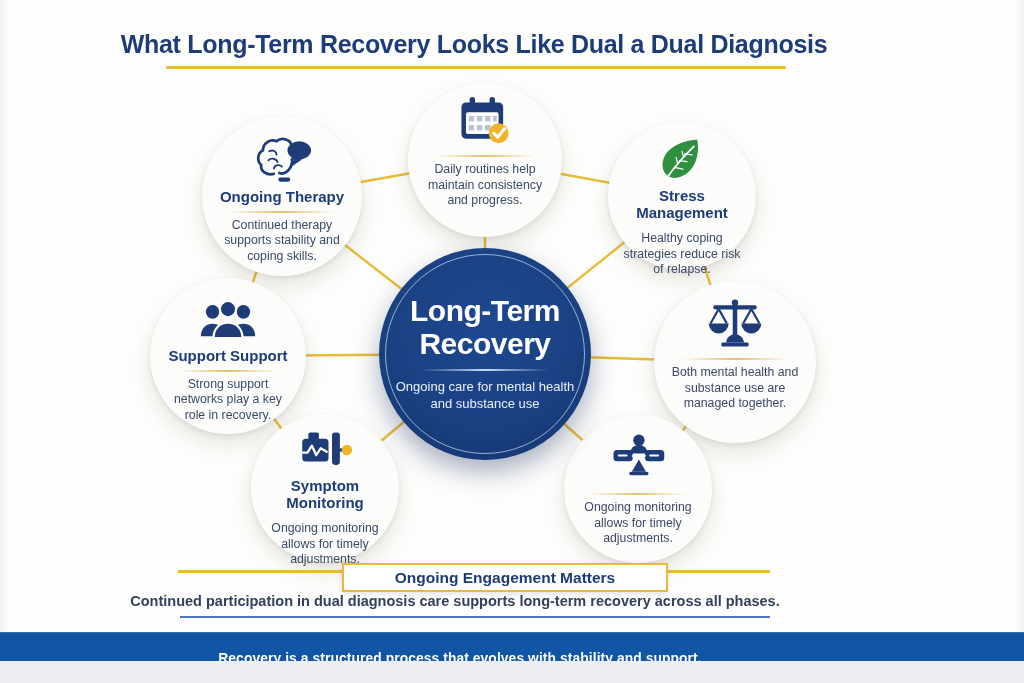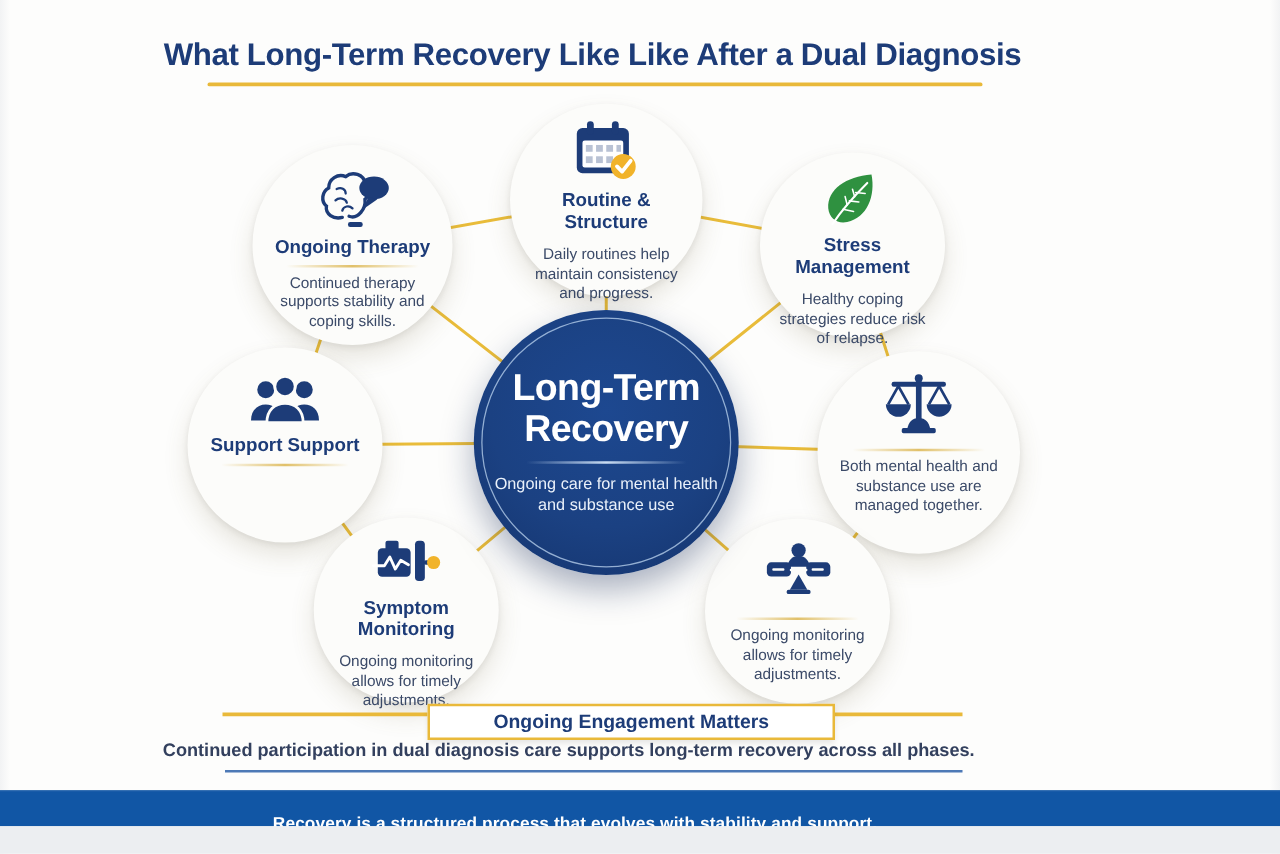--- a/index.html
+++ b/index.html
@@ -131,21 +131,21 @@
 
       <line x1="282" y1="196" x2="485" y2="160"></line>
       <line x1="485" y1="160" x2="682" y2="196"></line>
       <line x1="682" y1="196" x2="735" y2="362"></line>
       <line x1="735" y1="362" x2="638" y2="489"></line>
       <line x1="282" y1="196" x2="228" y2="356"></line>
       <line x1="228" y1="356" x2="325" y2="488"></line>
     </g>
   </svg>
 
-  <h1 class="main-title">What Long-Term Recovery Like Like After a Dual Diagnosis</h1>
+  <h1 class="main-title">What Long-Term Recovery Looks Like Dual a Dual Diagnosis</h1>
   <div class="title-underline"></div>
 
   <div class="node node-therapy">
     <span class="icon">
       <svg viewBox="0 0 66 54" width="60" height="49">
         <path d="M24 44 C16 46 9 41 10 34 C5 30 6 21 12 18 C12 10 20 5 27 8 C33 3 43 6 44 14 C48 17 48 25 44 28 C45 36 38 46 30 43" fill="none" stroke="#1d3c78" stroke-width="3" stroke-linecap="round"></path>
         <path d="M19 19 c4 -2 8 0 8 4 m-9 6 c3 -3 9 -2 10 2 m-4 7 c1 -4 6 -5 9 -2" fill="none" stroke="#1d3c78" stroke-width="2" stroke-linecap="round"></path>
         <ellipse cx="52" cy="18" rx="13" ry="10" fill="#1d3c78"></ellipse>
         <path d="M47 26 L42 37 L55 28 Z" fill="#1d3c78"></path>
         <rect x="29" y="48" width="13" height="4.5" rx="2" fill="#1d3c78"></rect>
@@ -169,21 +169,20 @@
             <rect x="32" y="23" width="6" height="6"></rect>
             <rect x="41" y="23" width="4" height="6"></rect>
           <rect x="14" y="33" width="6" height="6"></rect>
             <rect x="23" y="33" width="6" height="6"></rect>
             <rect x="32" y="33" width="6" height="6"></rect>
         </g>
         <circle cx="47" cy="42" r="11" fill="#f1b32a"></circle>
         <path d="M41.5 42 l4.5 4.5 L53.5 37" fill="none" stroke="#ffffff" stroke-width="3.4" stroke-linecap="round" stroke-linejoin="round"></path>
       </svg>
     </span>
-    <div class="node-title">Routine &amp; Structure</div>
     <div class="node-divider"></div>
     <div class="node-body">Daily routines help maintain consistency and progress.</div>
   </div>
 
   <div class="node node-stress">
     <span class="icon">
       <svg viewBox="0 0 64 54" width="54" height="46">
         <path d="M50 4 C26 6 8 18 9 36 C10 46 18 51 27 49 C46 45 54 24 50 4 Z" fill="#2f9140"></path>
         <path d="M13 51 C21 39 34 24 46 12" fill="none" stroke="#ffffff" stroke-width="2" stroke-linecap="round"></path>
         <path d="M23 37 l10 2 M29 29 l9 1 M35 21 l9 1 M27 33 l-2 -8 M34 25 l-2 -7" stroke="#ffffff" stroke-width="1.5" stroke-linecap="round"></path>
@@ -204,20 +203,21 @@
           <path d="M36 42 c0 -9 6 -14 13 -14 s13 5 13 14 z"></path>
         </g>
         <g fill="#1d3c78" stroke="#fcfcfa" stroke-width="2.5">
           <circle cx="32" cy="12" r="9"></circle>
           <path d="M16 44 c0 -11 7 -17 16 -17 s16 6 16 17 z"></path>
         </g>
       </svg>
     </span>
     <div class="node-title">Support Support</div>
     <div class="node-divider"></div>
+    <div class="node-body">Strong support networks play a key role in recovery.</div>
   </div>
 
   <div class="node node-dual">
     <span class="icon">
       <svg viewBox="0 0 64 57" width="58" height="52">
         <g fill="#1d3c78">
           <circle cx="32" cy="6" r="3.5"></circle>
           <rect x="29.5" y="6" width="5" height="36"></rect>
           <rect x="8" y="9" width="48" height="4.5" rx="2"></rect>
           <path d="M32 41 c-6 0 -9 4 -10 9 h20 c-1 -5 -4 -9 -10 -9 z"></path>

